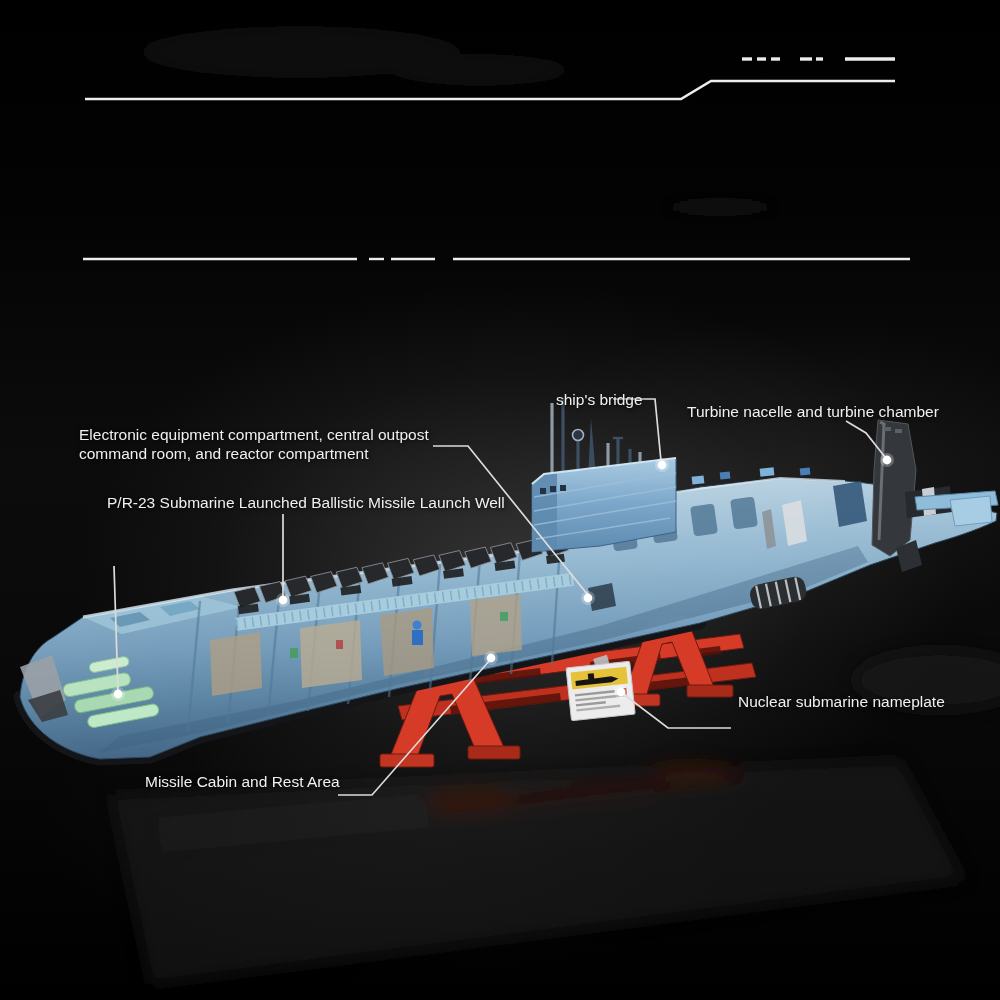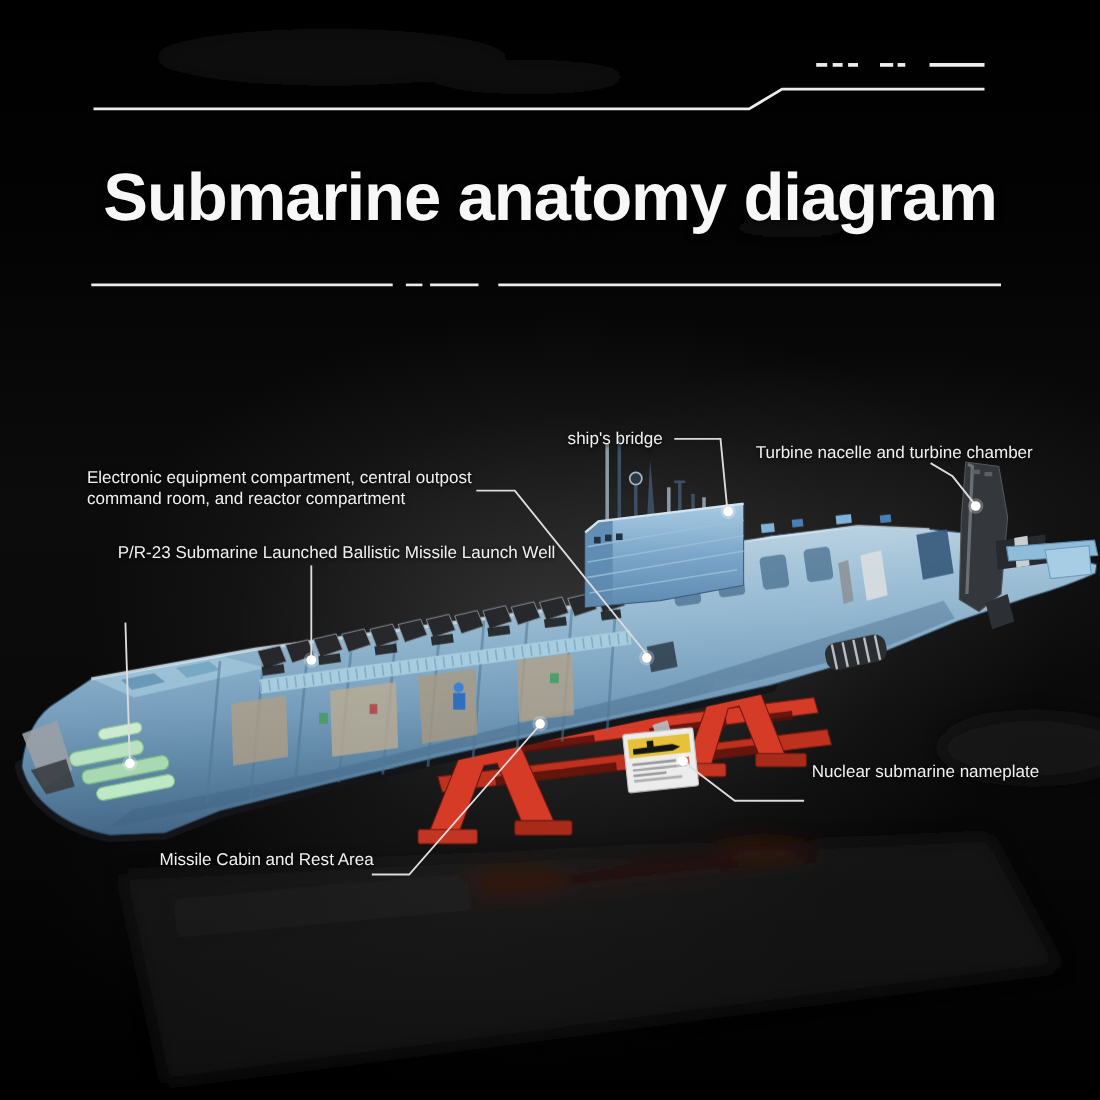--- a/index.html
+++ b/index.html
@@ -313,22 +313,21 @@
           <circle cx="491" cy="658" r="7" opacity="0.25"></circle>
           <circle cx="491" cy="658" r="4.4"></circle>
         </g>
       <g>
           <circle cx="621" cy="692" r="7" opacity="0.25"></circle>
           <circle cx="621" cy="692" r="4.4"></circle>
         </g>
     </g>
   </svg>
 
-  <div class="page-title">Submarine anatomy diagram</div>
-
-  <div class="callout" style="left:516px;top:390px;">ship's bridge</div>
+
+  <div class="callout" style="left:556px;top:390px;">ship's bridge</div>
   <div class="callout wrap" style="left:79px;top:425px;">Electronic equipment compartment, central outpost
 command room, and reactor compartment</div>
   <div class="callout" style="left:687px;top:402px;">Turbine nacelle and turbine chamber</div>
   <div class="callout" style="left:107px;top:493px;">P/R-23 Submarine Launched Ballistic Missile Launch Well</div>
   <div class="callout" style="left:738px;top:692px;">Nuclear submarine nameplate</div>
   <div class="callout" style="left:145px;top:772px;">Missile Cabin and Rest Area</div>
 </div>
 
 </body></html>

